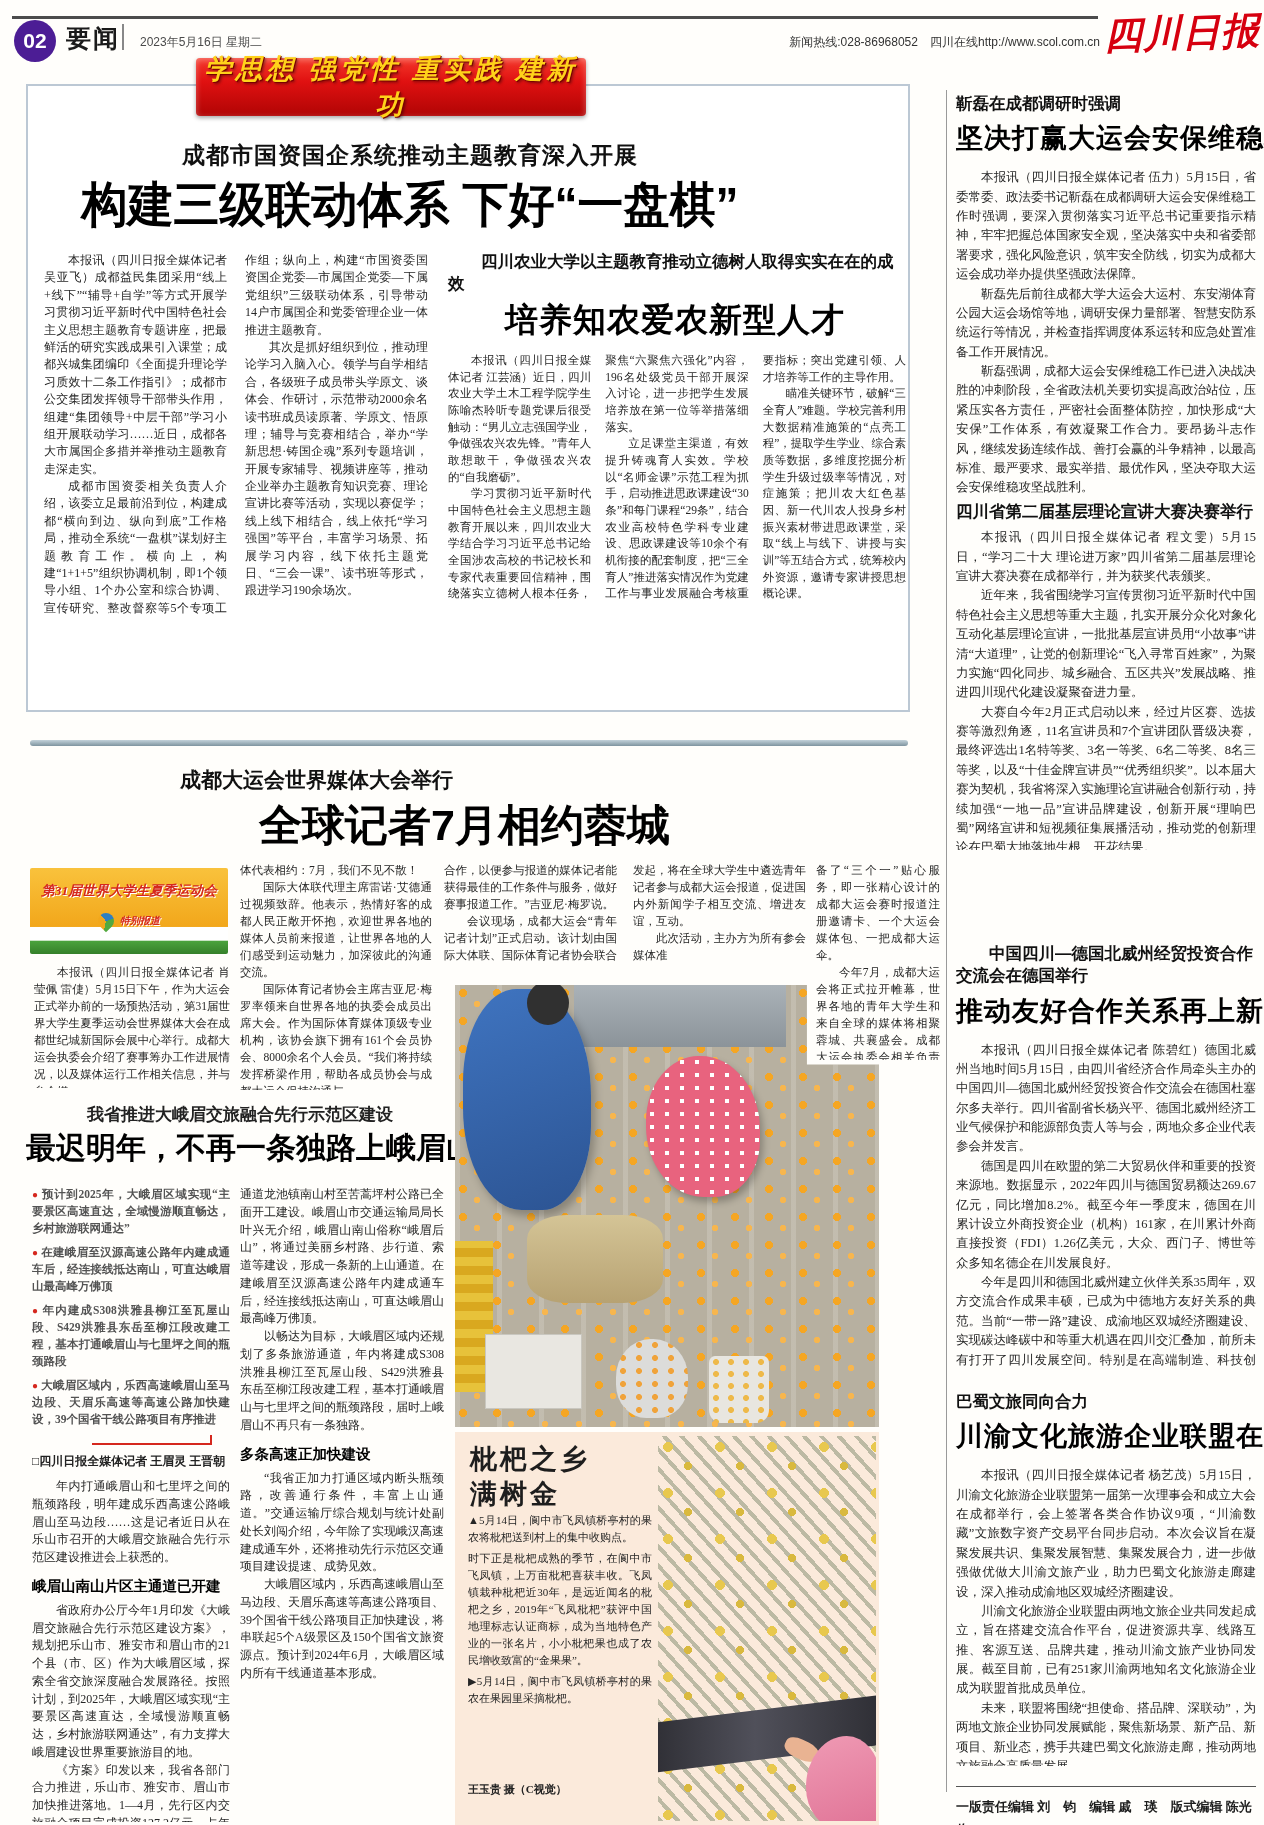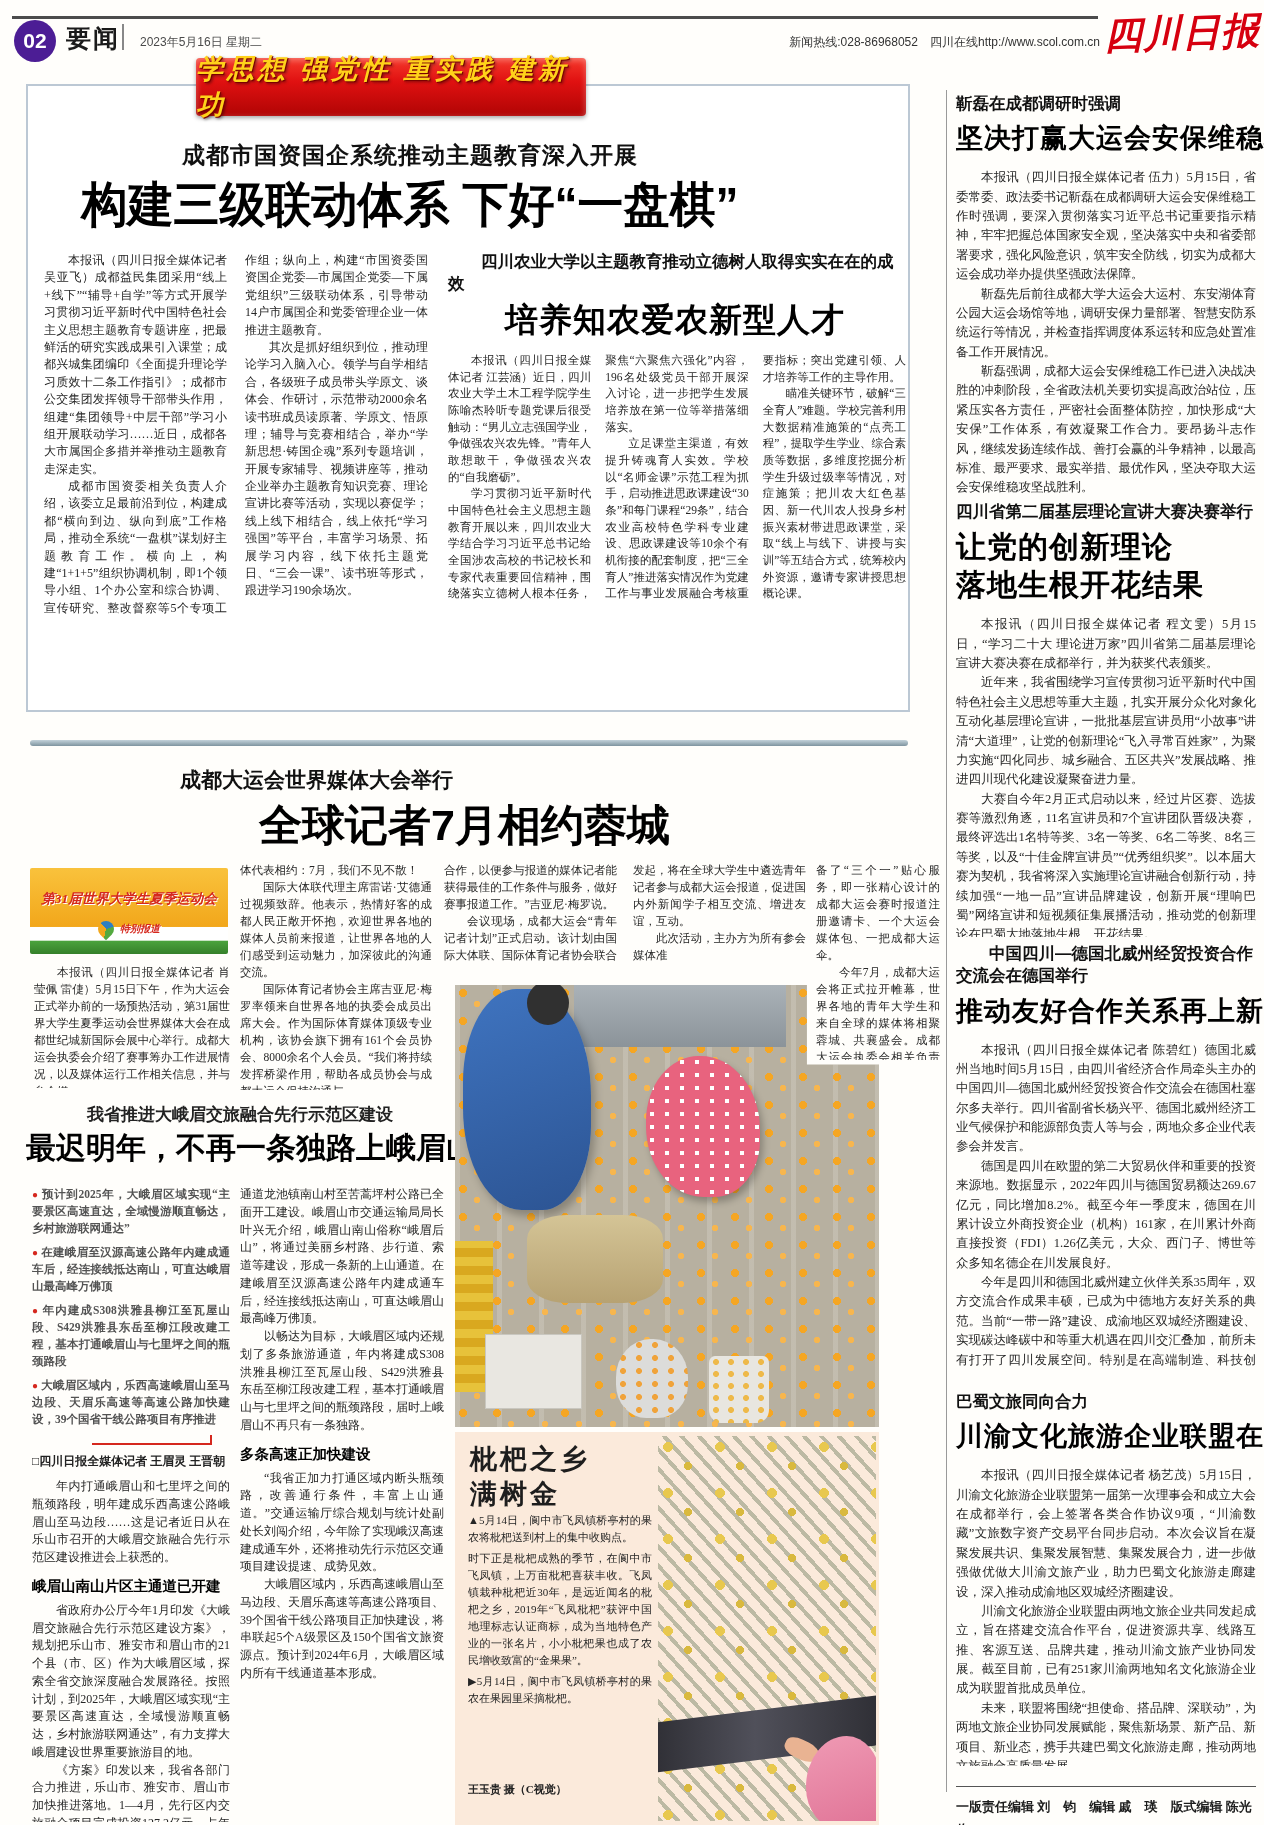--- a/index.html
+++ b/index.html
@@ -25,39 +25,39 @@
     color:#d6000f; letter-spacing:1px; transform:rotate(-2deg); white-space:nowrap; }
 
   
   .topbox { left:26px; top:84px; width:884px; height:628px; border:2px solid #bcc8d4; background:#fff; }
   .red-banner { left:196px; top:58px; width:390px; height:58px;
     background:linear-gradient(180deg,#f althou5392b 0%,#e01111 40%,#b00404 100%);
     background:linear-gradient(180deg,#f5392b 0%,#e01111 40%,#b00404 100%);
     border-radius:4px; box-shadow:0 2px 4px rgba(0,0,0,.35), inset 0 2px 6px rgba(255,255,255,.35);
     display:flex; align-items:center; justify-content:center; }
   .red-banner span { color:#ffd21a; font-weight:900; font-style:italic; font-size:27px; letter-spacing:4px;
-    text-shadow:1px 1px 0 #7a0000, 2px 2px 3px rgba(0,0,0,.45); }
+    text-shadow:1px 1px 0 #7a0000, 2px 2px 3px rgba(0,0,0,.45);text-align:center; }
   .tb-kicker { left:60px; top:140px; width:700px; text-align:center; font-size:23px; font-weight:900; color:#111; letter-spacing:1px; }
   .tb-headline { left:30px; top:174px; width:760px; text-align:center; font-size:46px; font-weight:900; color:#000;
     transform:scaleY(1.05); letter-spacing:0px; white-space:nowrap; }
   .art1-body { left:44px; top:252px; width:384px; height:450px; column-count:2; column-gap:18px; overflow:hidden; }
   .body-txt p { font-size:12px; line-height:1.45; text-align:justify; text-indent:2em; color:#262626; }
   .art2-kicker { left:448px; top:250px; width:454px; font-size:16.5px; font-weight:900; color:#111; line-height:1.35; text-indent:2em; }
   .art2-headline { left:448px; top:298px; width:454px; text-align:center; font-size:33px; font-weight:900; color:#000; letter-spacing:1px; }
   .art2-body { left:448px; top:352px; width:458px; height:352px; column-count:3; column-gap:14px; overflow:hidden; }
   .art2-body p { font-size:11.5px; }
 
   
   .media-rule { left:30px; top:740px; width:878px; height:6px;
     background:linear-gradient(180deg,#c3d2da 0%,#7e949f 100%); border-radius:3px; }
   .media-kicker { left:180px; top:766px; width:460px; font-size:21px; font-weight:900; color:#111; }
   .media-headline { left:150px; top:797px; width:520px; text-align:right; font-size:43px; font-weight:900; color:#000; white-space:nowrap; }
   .uni-banner { left:30px; top:868px; width:198px; height:86px; overflow:hidden; border-radius:2px;
     background:linear-gradient(180deg,#f9c23c 0%,#f2a71b 68%,#fff 69%,#fff 84%,#4aa23c 85%,#35802a 100%); }
-  .uni-line1 { margin-top:22px; text-align:center; font-size:13.5px; font-weight:900; font-style:italic; color:#d5281e;
+  .uni-line1 { margin-top:14px; text-align:center; font-size:13.5px; font-weight:900; font-style:italic; color:#d5281e;
     text-shadow:1px 1px 0 #fff; letter-spacing:0px; }
   .uni-row { display:flex; align-items:center; justify-content:center; gap:6px; margin-top:13px; }
   .uni-logo { width:16px; height:16px; border-radius:50% 50% 50% 0;
     background:conic-gradient(#2e7fc1 0 33%,#53a93f 33% 66%,#f2a71b 66% 100%); transform:rotate(-45deg); }
   .uni-line2 { font-size:10px; font-weight:900; font-style:italic; color:#d5281e; text-shadow:1px 1px 0 #fff; }
   .mcol { overflow:hidden; }
   .mcol p { font-size:11.5px; line-height:1.48; text-align:justify; text-indent:2em; color:#262626; }
   .mcol.cont p:first-child { text-indent:0; }
   .mcol0 { left:34px;  top:964px; width:196px; height:124px; }
   .mcol1 { left:240px; top:862px; width:192px; height:228px; }
@@ -261,24 +261,20 @@
     <div class="r-headline sans">坚决打赢大运会安保维稳攻坚战</div>
     <div class="r-body" style="height:335px">
         <p>本报讯（四川日报全媒体记者 伍力）5月15日，省委常委、政法委书记靳磊在成都调研大运会安保维稳工作时强调，要深入贯彻落实习近平总书记重要指示精神，牢牢把握总体国家安全观，坚决落实中央和省委部署要求，强化风险意识，筑牢安全防线，切实为成都大运会成功举办提供坚强政法保障。</p>
         <p>靳磊先后前往成都大学大运会大运村、东安湖体育公园大运会场馆等地，调研安保力量部署、智慧安防系统运行等情况，并检查指挥调度体系运转和应急处置准备工作开展情况。</p>
         <p>靳磊强调，成都大运会安保维稳工作已进入决战决胜的冲刺阶段，全省政法机关要切实提高政治站位，压紧压实各方责任，严密社会面整体防控，加快形成“大安保”工作体系，有效凝聚工作合力。要昂扬斗志作风，继续发扬连续作战、善打会赢的斗争精神，以最高标准、最严要求、最实举措、最优作风，坚决夺取大运会安保维稳攻坚战胜利。</p>
       </div>
   </div>
 
   <div class="abs r-art" style="top:500px">
     <div class="r-kicker sans">四川省第二届基层理论宣讲大赛决赛举行</div>
-    <div class="r-headline two sans">
-      <div>让党的创新理论</div>
-      <div>落地生根开花结果</div>
-    </div>
     <div class="r-body" style="height:322px">
         <p>本报讯（四川日报全媒体记者 程文雯）5月15日，“学习二十大 理论进万家”四川省第二届基层理论宣讲大赛决赛在成都举行，并为获奖代表颁奖。</p>
         <p>近年来，我省围绕学习宣传贯彻习近平新时代中国特色社会主义思想等重大主题，扎实开展分众化对象化互动化基层理论宣讲，一批批基层宣讲员用“小故事”讲清“大道理”，让党的创新理论“飞入寻常百姓家”，为聚力实施“四化同步、城乡融合、五区共兴”发展战略、推进四川现代化建设凝聚奋进力量。</p>
         <p>大赛自今年2月正式启动以来，经过片区赛、选拔赛等激烈角逐，11名宣讲员和7个宣讲团队晋级决赛，最终评选出1名特等奖、3名一等奖、6名二等奖、8名三等奖，以及“十佳金牌宣讲员”“优秀组织奖”。以本届大赛为契机，我省将深入实施理论宣讲融合创新行动，持续加强“一地一品”宣讲品牌建设，创新开展“理响巴蜀”网络宣讲和短视频征集展播活动，推动党的创新理论在巴蜀大地落地生根、开花结果。</p>
       </div>
   </div>
 
   <div class="abs r-art" style="top:942px">
     <div class="r-kicker indent sans">中国四川—德国北威州经贸投资合作交流会在德国举行</div>
     <div class="r-headline sans">推动友好合作关系再上新台阶</div>

